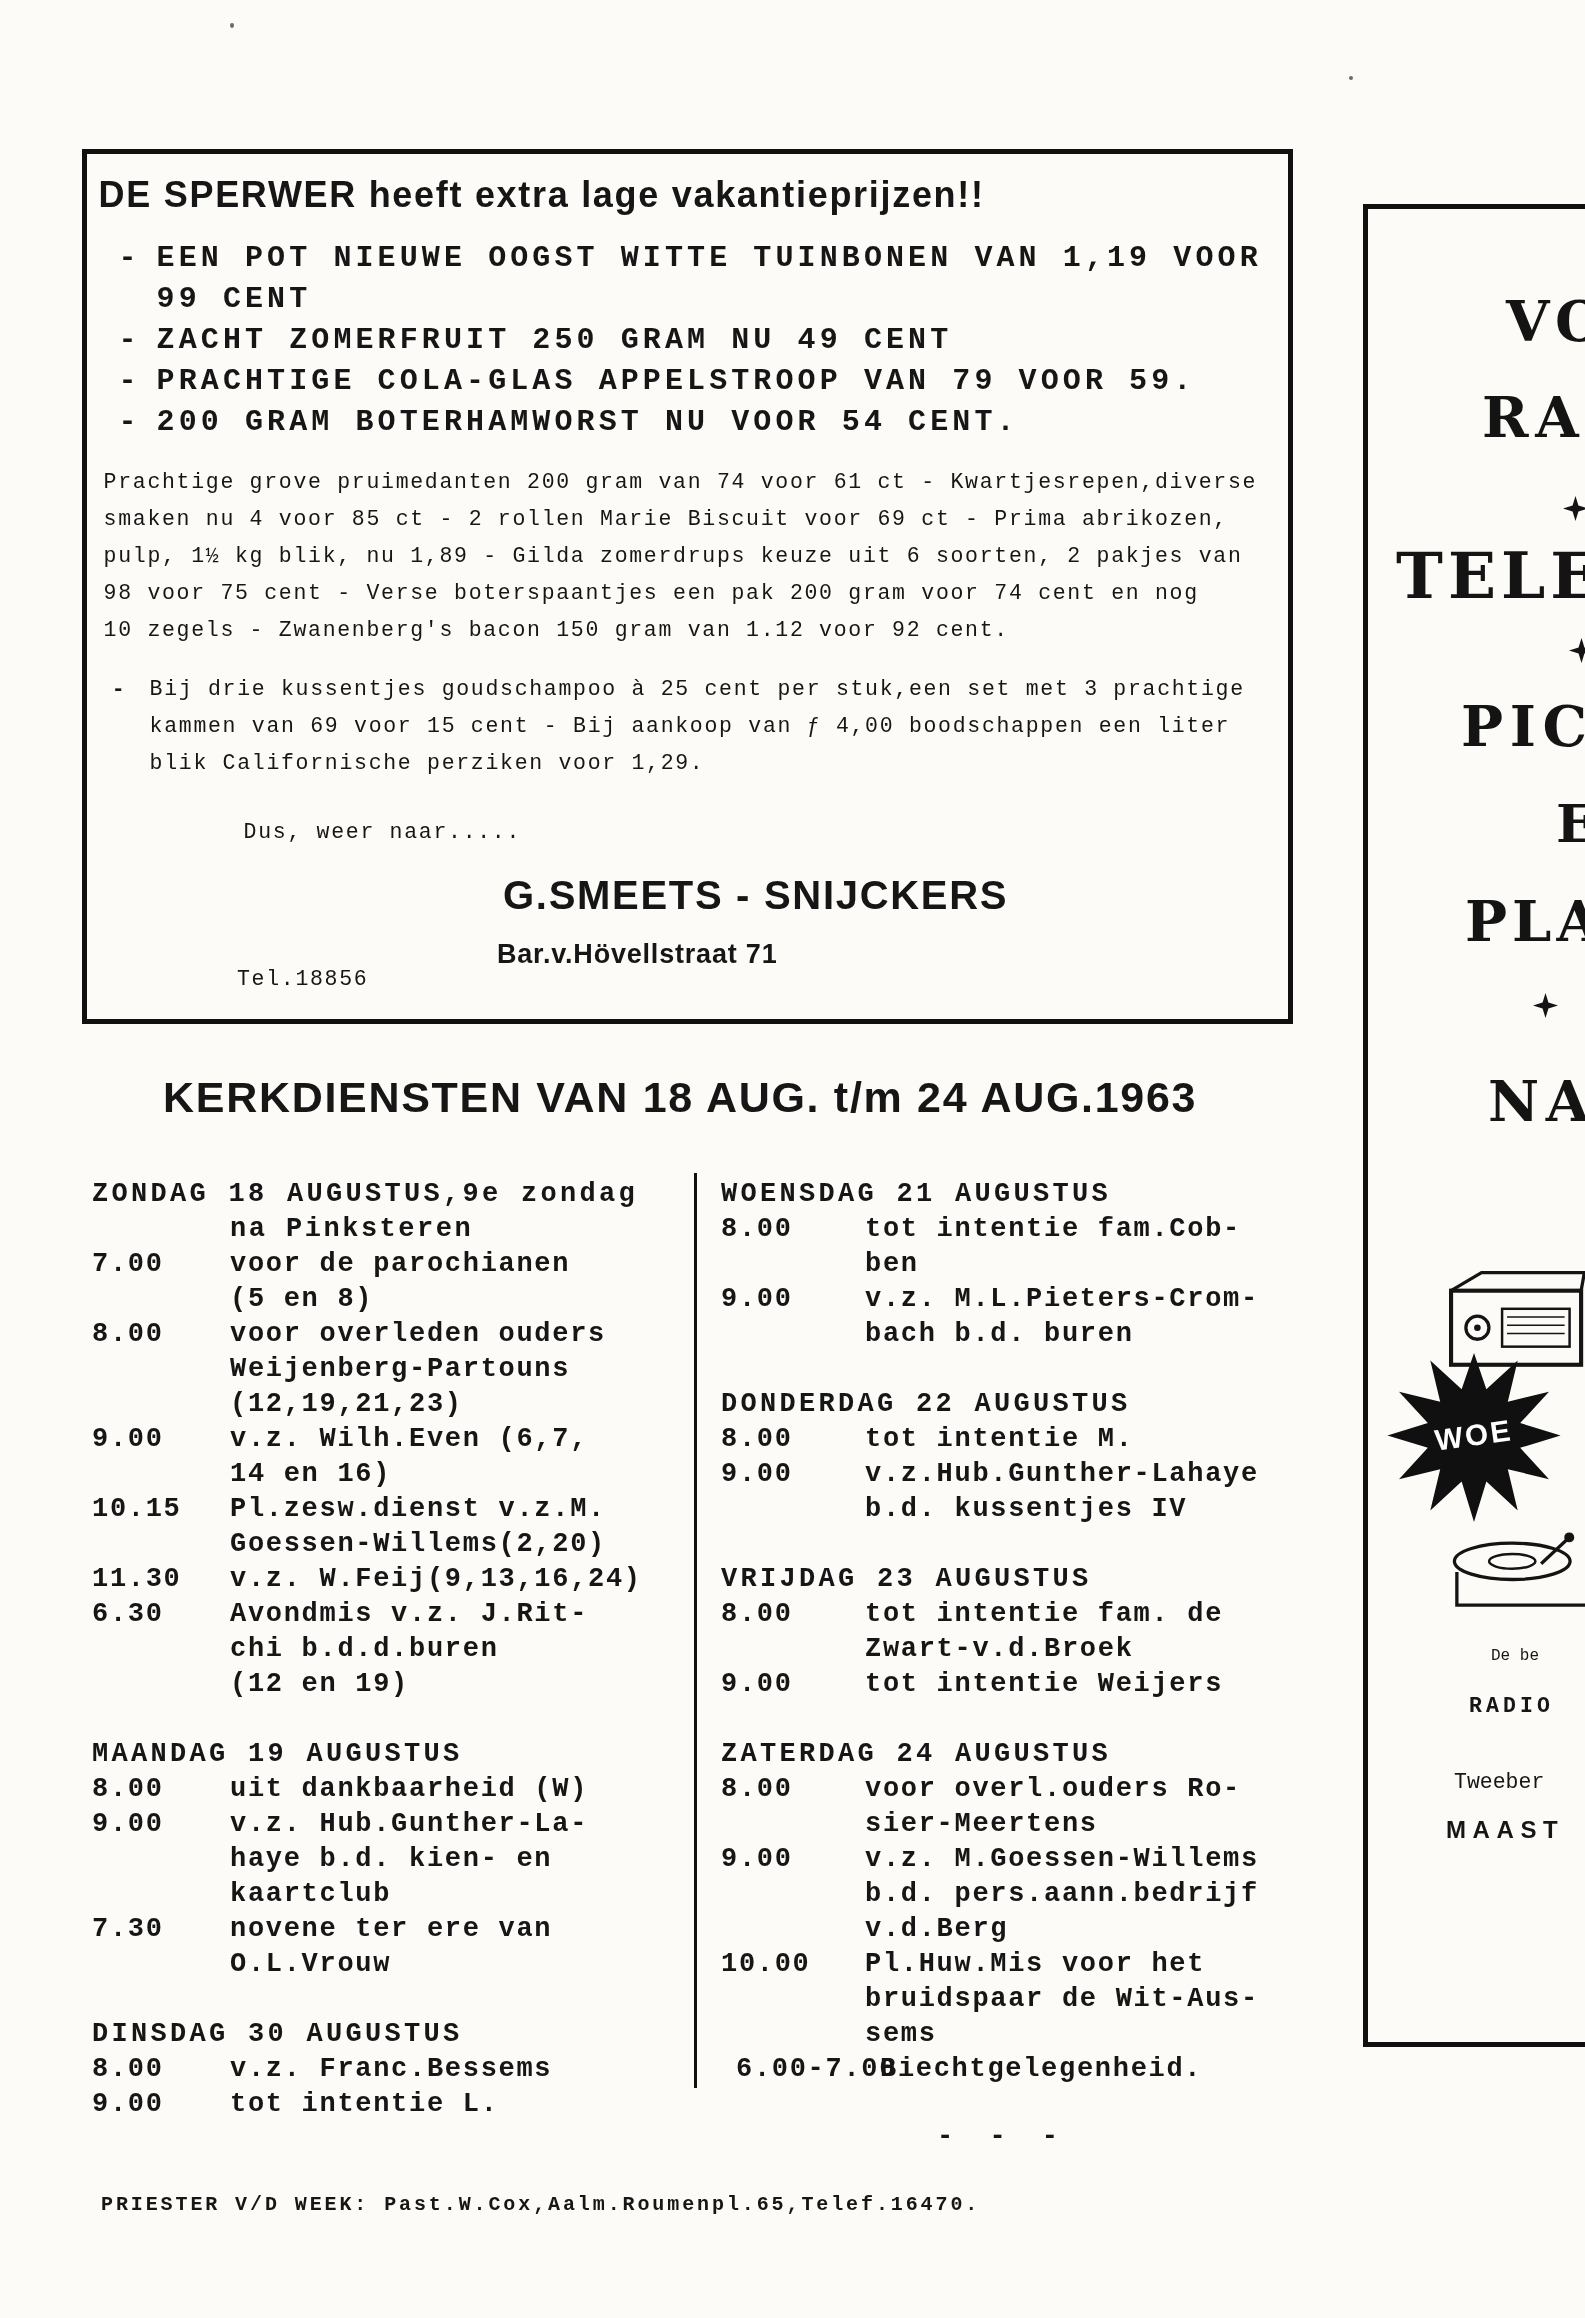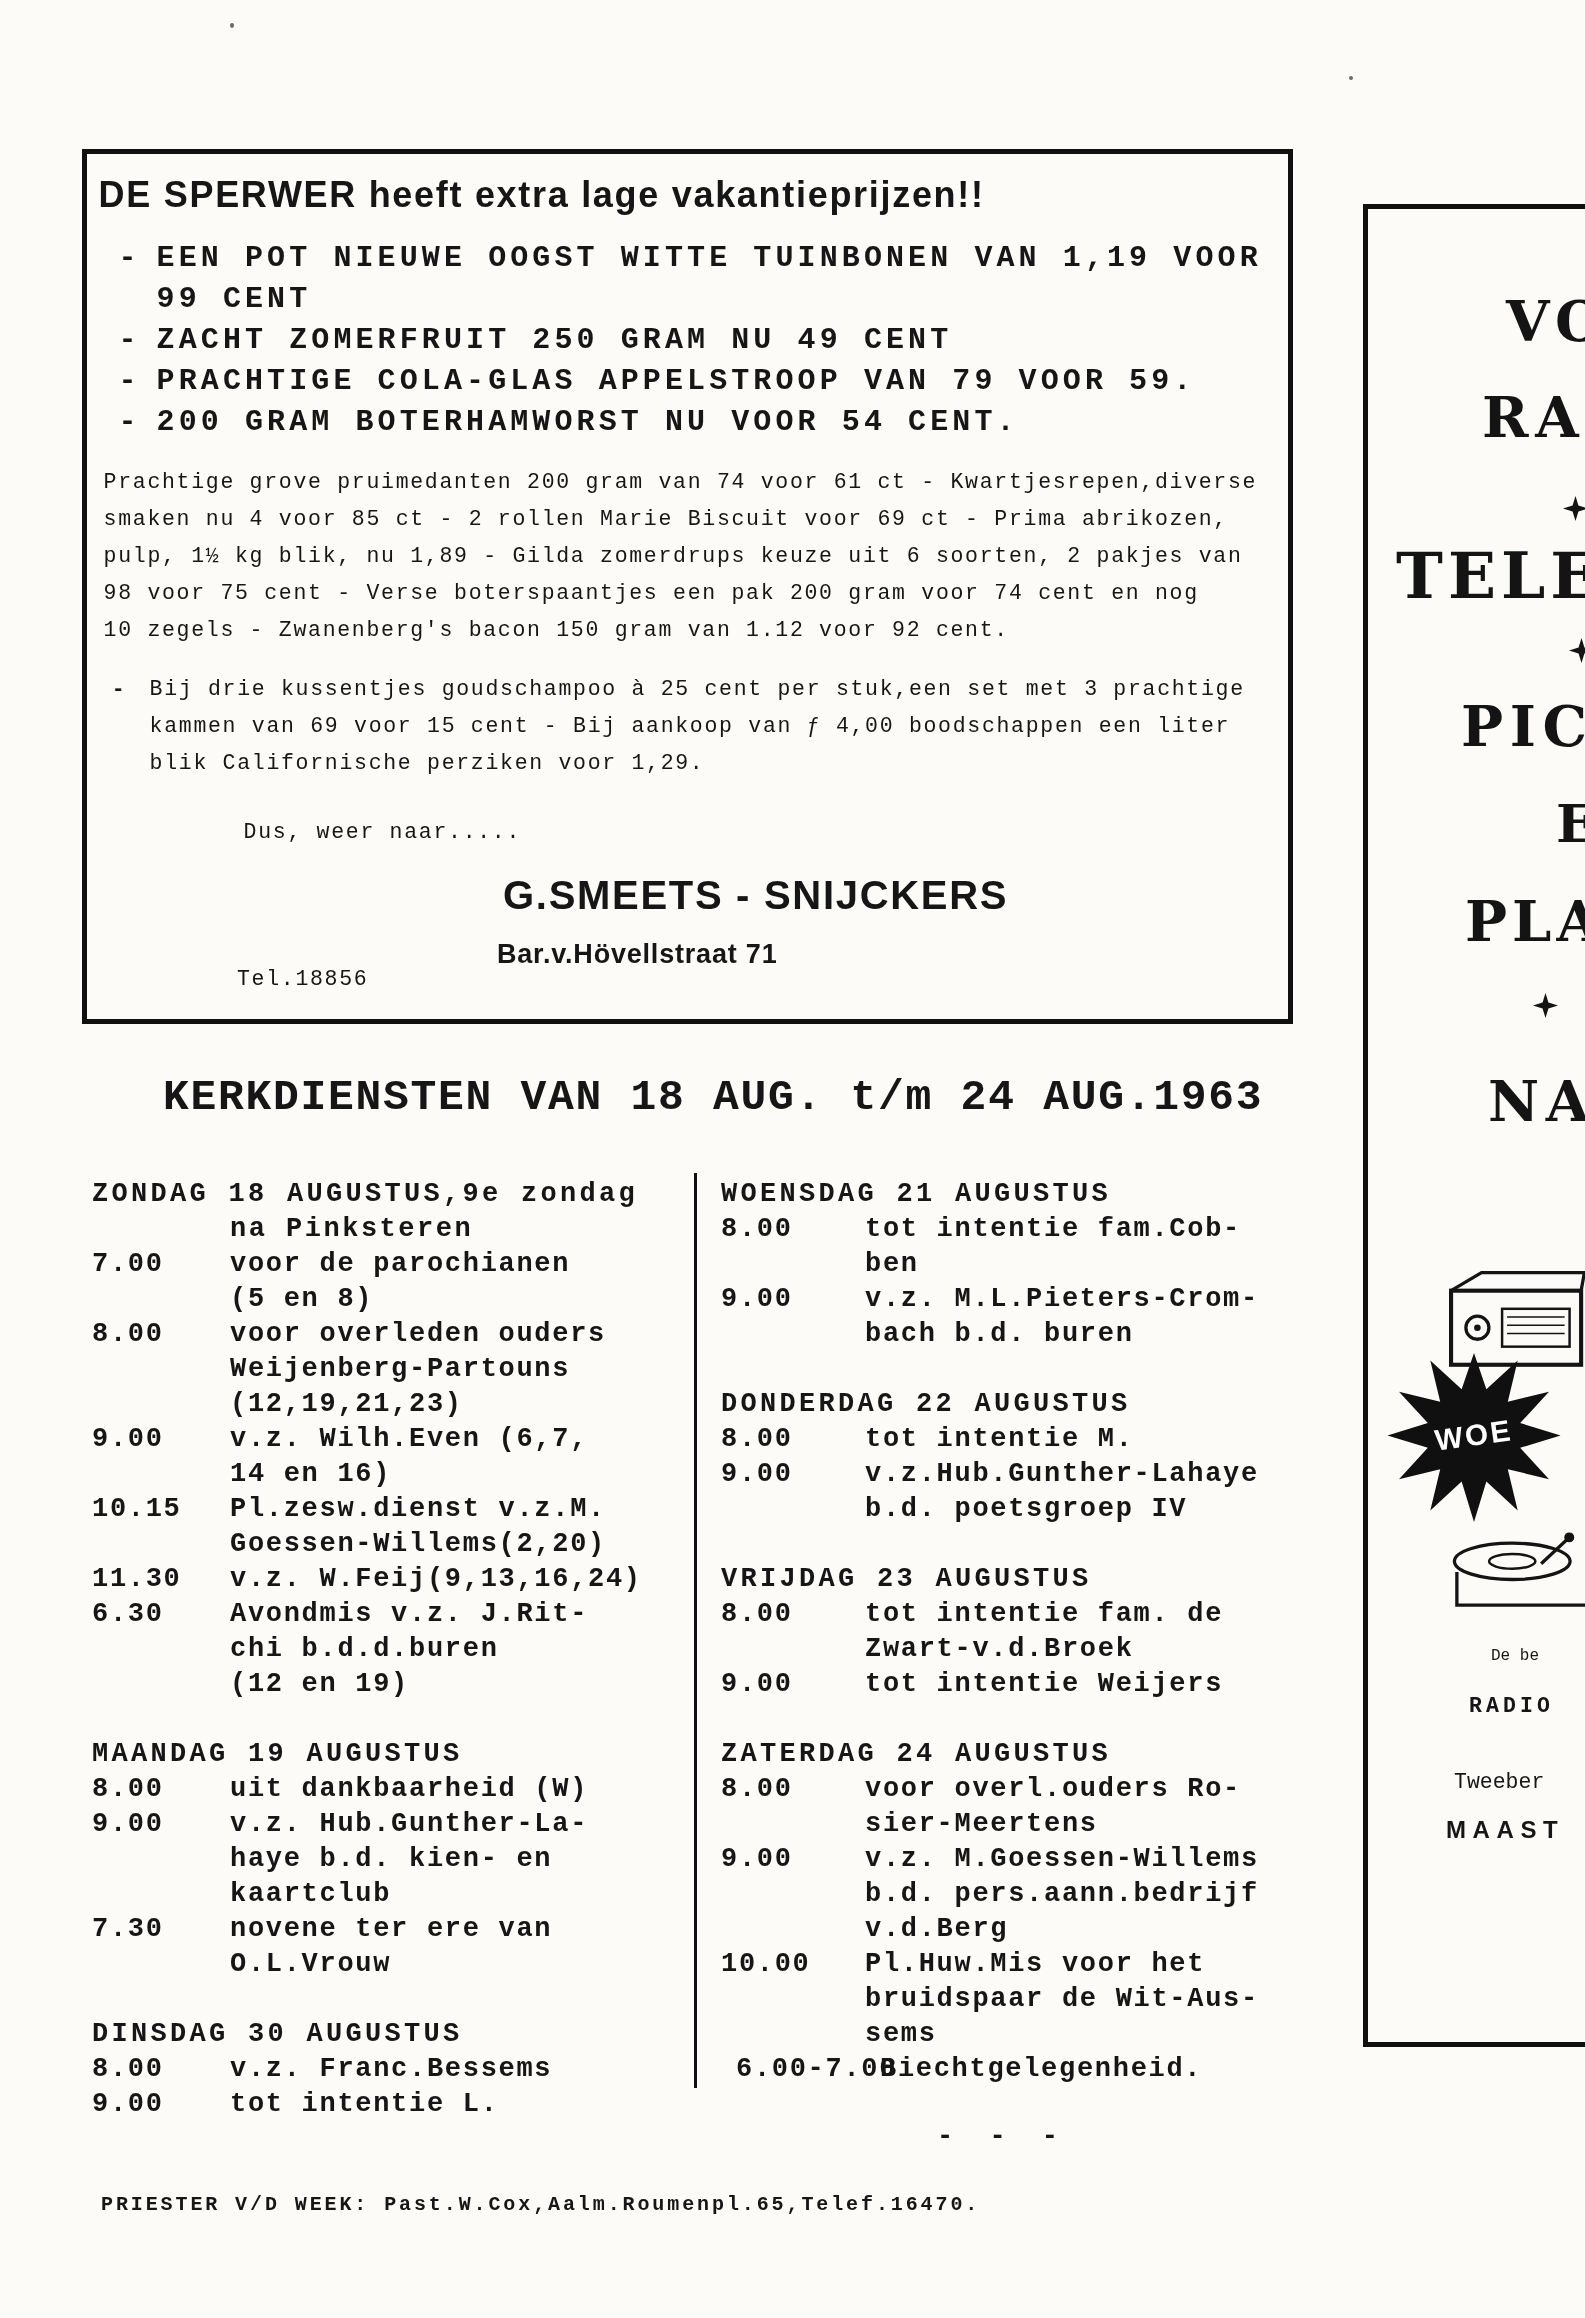--- a/index.html
+++ b/index.html
@@ -41,21 +41,21 @@
   #radio-illu{left:76px;top:1057px}
   #starburst{left:15px;top:1144px}
   #record-illu{left:74px;top:1315px}
   .rf{position:absolute;white-space:nowrap}
   .rf0{left:123px;top:1438px;font-size:16px}
   .rf1{left:101px;top:1485px;font-size:21.5px;letter-spacing:4.1px;font-weight:700}
   .rf2{left:86px;top:1561px;font-size:21.5px}
   .rf3{left:78px;top:1607px;font-family:"Liberation Sans",sans-serif;font-weight:700;font-size:24px;letter-spacing:6.6px}
 
   
-  #services-heading{position:absolute;left:163px;top:1073px;font-size:43px;letter-spacing:1.7px;white-space:nowrap;margin:0;font-family:Liberation Mono, monospace;font-weight:700}
+  #services-heading{position:absolute;left:163px;top:1073px;font-size:43px;letter-spacing:1.7px;white-space:nowrap;margin:0;font-family:Liberation Sans, sans-serif;font-weight:700}
   #column-divider{position:absolute;left:694px;top:1173px;width:3.3px;height:915px;background:#101010}
   .col{position:absolute;top:1177px;font-weight:700}
   #col-left{left:92px;width:590px}
   #col-right{left:721px;width:578px}
   .day-block{margin-bottom:35px}
   .day-title{font-size:27px;line-height:35px;letter-spacing:3.3px;white-space:nowrap}
   .day-subtitle{font-size:27px;line-height:35px;letter-spacing:2.5px;margin-left:138px;white-space:nowrap}
   .entry-row{display:flex}
   .time{font-size:27px;line-height:35px;letter-spacing:1.7px;text-align:left;flex:0 0 auto;white-space:nowrap}
   #col-left .time{width:93px;margin-right:45px}
@@ -303,21 +303,21 @@
           <div class="entry-row">
             <div class="time">8.00</div>
             <div class="entry-text">
               <div class="line">tot intentie M.</div>
             </div>
           </div>
           <div class="entry-row">
             <div class="time">9.00</div>
             <div class="entry-text">
               <div class="line">v.z.Hub.Gunther-Lahaye</div>
-              <div class="line">b.d. poetsgroep IV</div>
+              <div class="line">b.d. kussentjes IV</div>
             </div>
           </div>
         </section>
         <section class="day-block">
           <div class="day-title">VRIJDAG 23 AUGUSTUS</div>
           <div class="entry-row">
             <div class="time">8.00</div>
             <div class="entry-text">
               <div class="line">tot intentie fam. de</div>
               <div class="line">Zwart-v.d.Broek</div>

